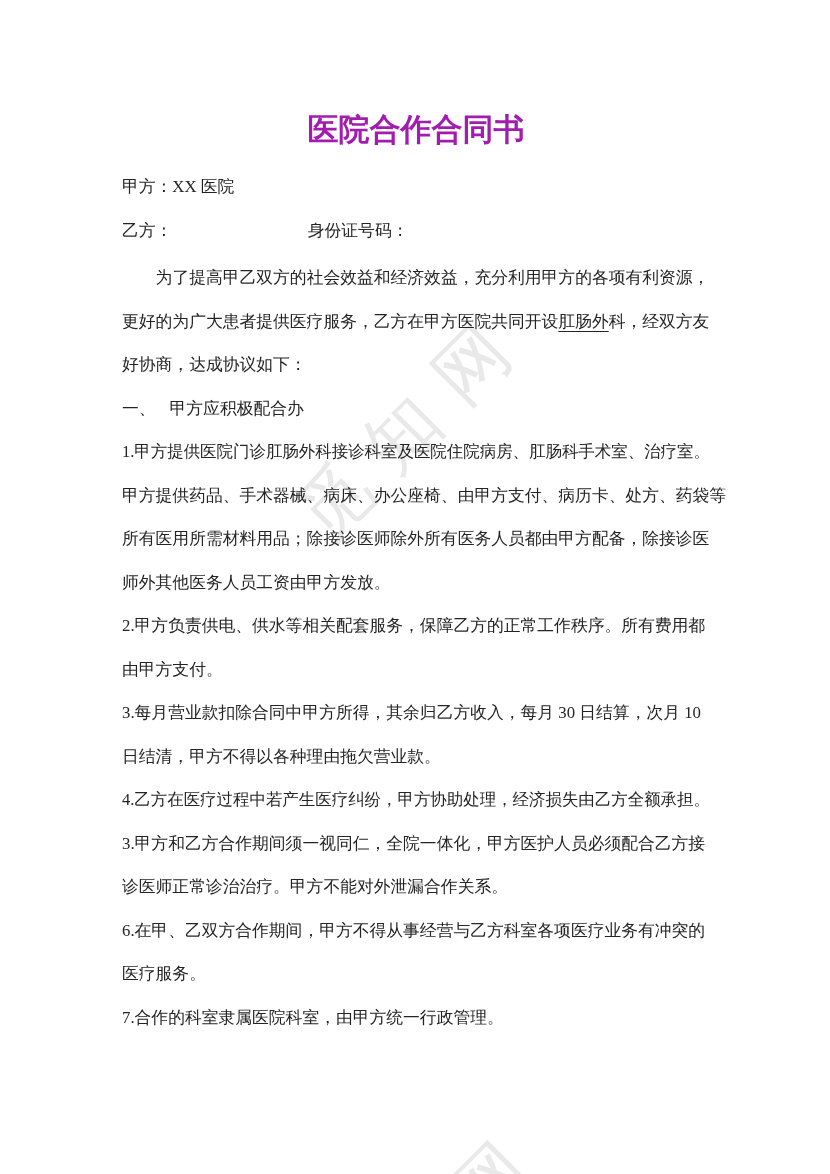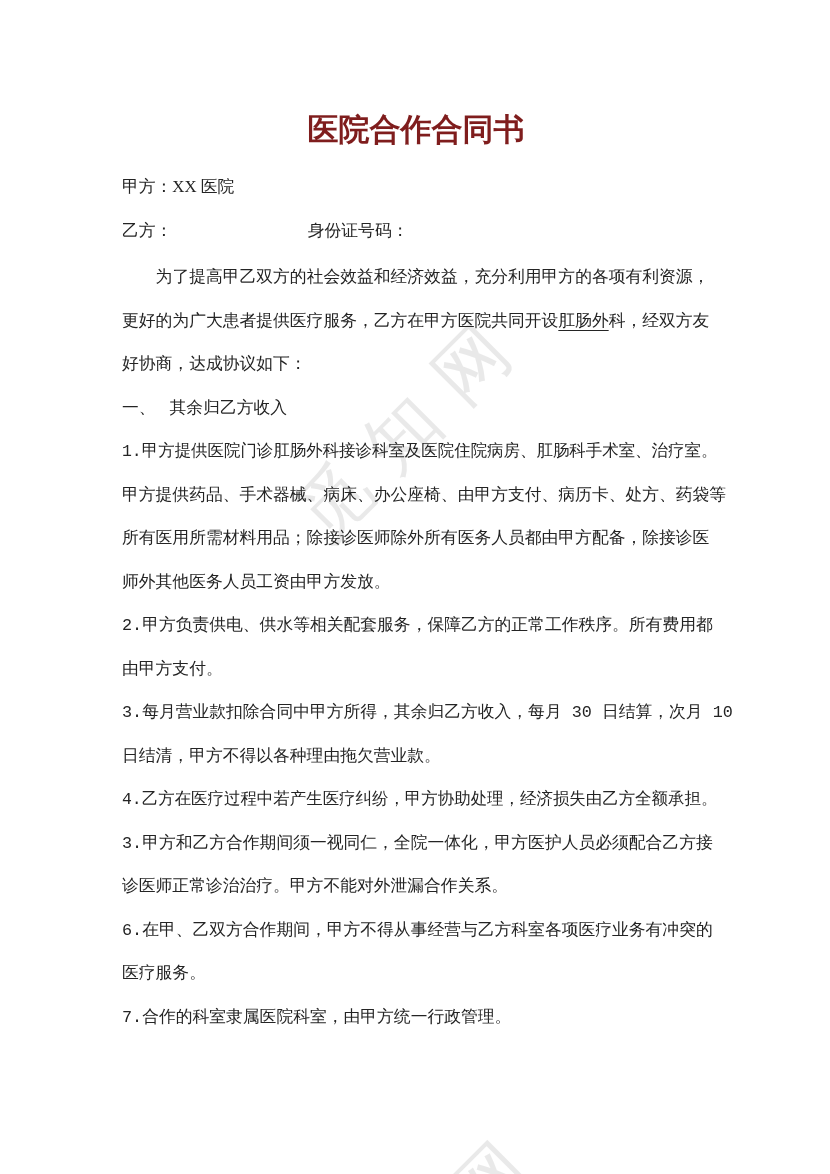--- a/index.html
+++ b/index.html
@@ -30,35 +30,35 @@
     position: relative;
     z-index: 1;
     padding: 108px 120px 0 122px;
   }
   .title {
     margin: 0 0 13px 0;
     text-align: center;
     font-size: 31px;
     font-weight: bold;
     line-height: 44px;
-    color: #7f1d1d;
+    color: #a21caf;
   }
   .line {
     line-height: 43.5px;
     font-size: 16.8px;
     white-space: nowrap;
   }
   .indent { text-indent: 2em; }
   .u {
     text-decoration: underline;
     text-underline-offset: 4px;
     text-decoration-thickness: 1px;
   }
   .gap { display: inline-block; }
-  #body-lines { margin-top: 4px; font-family: Liberation Mono, monospace; }
+  #body-lines { margin-top: 4px; }
 </style>
 </head>
 <body>
 
 <div class="page">
 
   <div class="watermark wm1">觅知网</div>
   <div class="watermark wm2">觅知网</div>
 
   <div class="content">
@@ -72,21 +72,21 @@
     <div class="line">
       <span>乙方：</span>
       <span class="gap" style="width:127px"></span>
       <span>身份证号码：</span>
     </div>
 
     <div id="body-lines">
         <div class="line indent"><span>为了提高甲乙双方的社会效益和经济效益，充分利用甲方的各项有利资源，</span></div>
         <div class="line"><span>更好的为广大患者提供医疗服务，乙方在甲方医院共同开设</span><span class="u">肛肠外</span><span>科，经双方友</span></div>
         <div class="line"><span>好协商，达成协议如下：</span></div>
-        <div class="line"><span>一、</span><span class="gap" style="width: 14px;"></span><span>其余归乙方收入</span></div>
+        <div class="line"><span>一、</span><span class="gap" style="width: 14px;"></span><span>甲方应积极配合办</span></div>
         <div class="line" style="transform: scaleX(0.98); transform-origin: left center;"><span>1.甲方提供医院门诊肛肠外科接诊科室及医院住院病房、肛肠科手术室、治疗室。</span></div>
         <div class="line"><span>甲方提供药品、手术器械、病床、办公座椅、由甲方支付、病历卡、处方、药袋等</span></div>
         <div class="line"><span>所有医用所需材料用品；除接诊医师除外所有医务人员都由甲方配备，除接诊医</span></div>
         <div class="line"><span>师外其他医务人员工资由甲方发放。</span></div>
         <div class="line"><span>2.甲方负责供电、供水等相关配套服务，保障乙方的正常工作秩序。所有费用都</span></div>
         <div class="line"><span>由甲方支付。</span></div>
         <div class="line"><span>3.每月营业款扣除合同中甲方所得，其余归乙方收入，每月 30 日结算，次月 10</span></div>
         <div class="line"><span>日结清，甲方不得以各种理由拖欠营业款。</span></div>
         <div class="line" style="transform: scaleX(0.98); transform-origin: left center;"><span>4.乙方在医疗过程中若产生医疗纠纷，甲方协助处理，经济损失由乙方全额承担。</span></div>
         <div class="line"><span>3.甲方和乙方合作期间须一视同仁，全院一体化，甲方医护人员必须配合乙方接</span></div>

